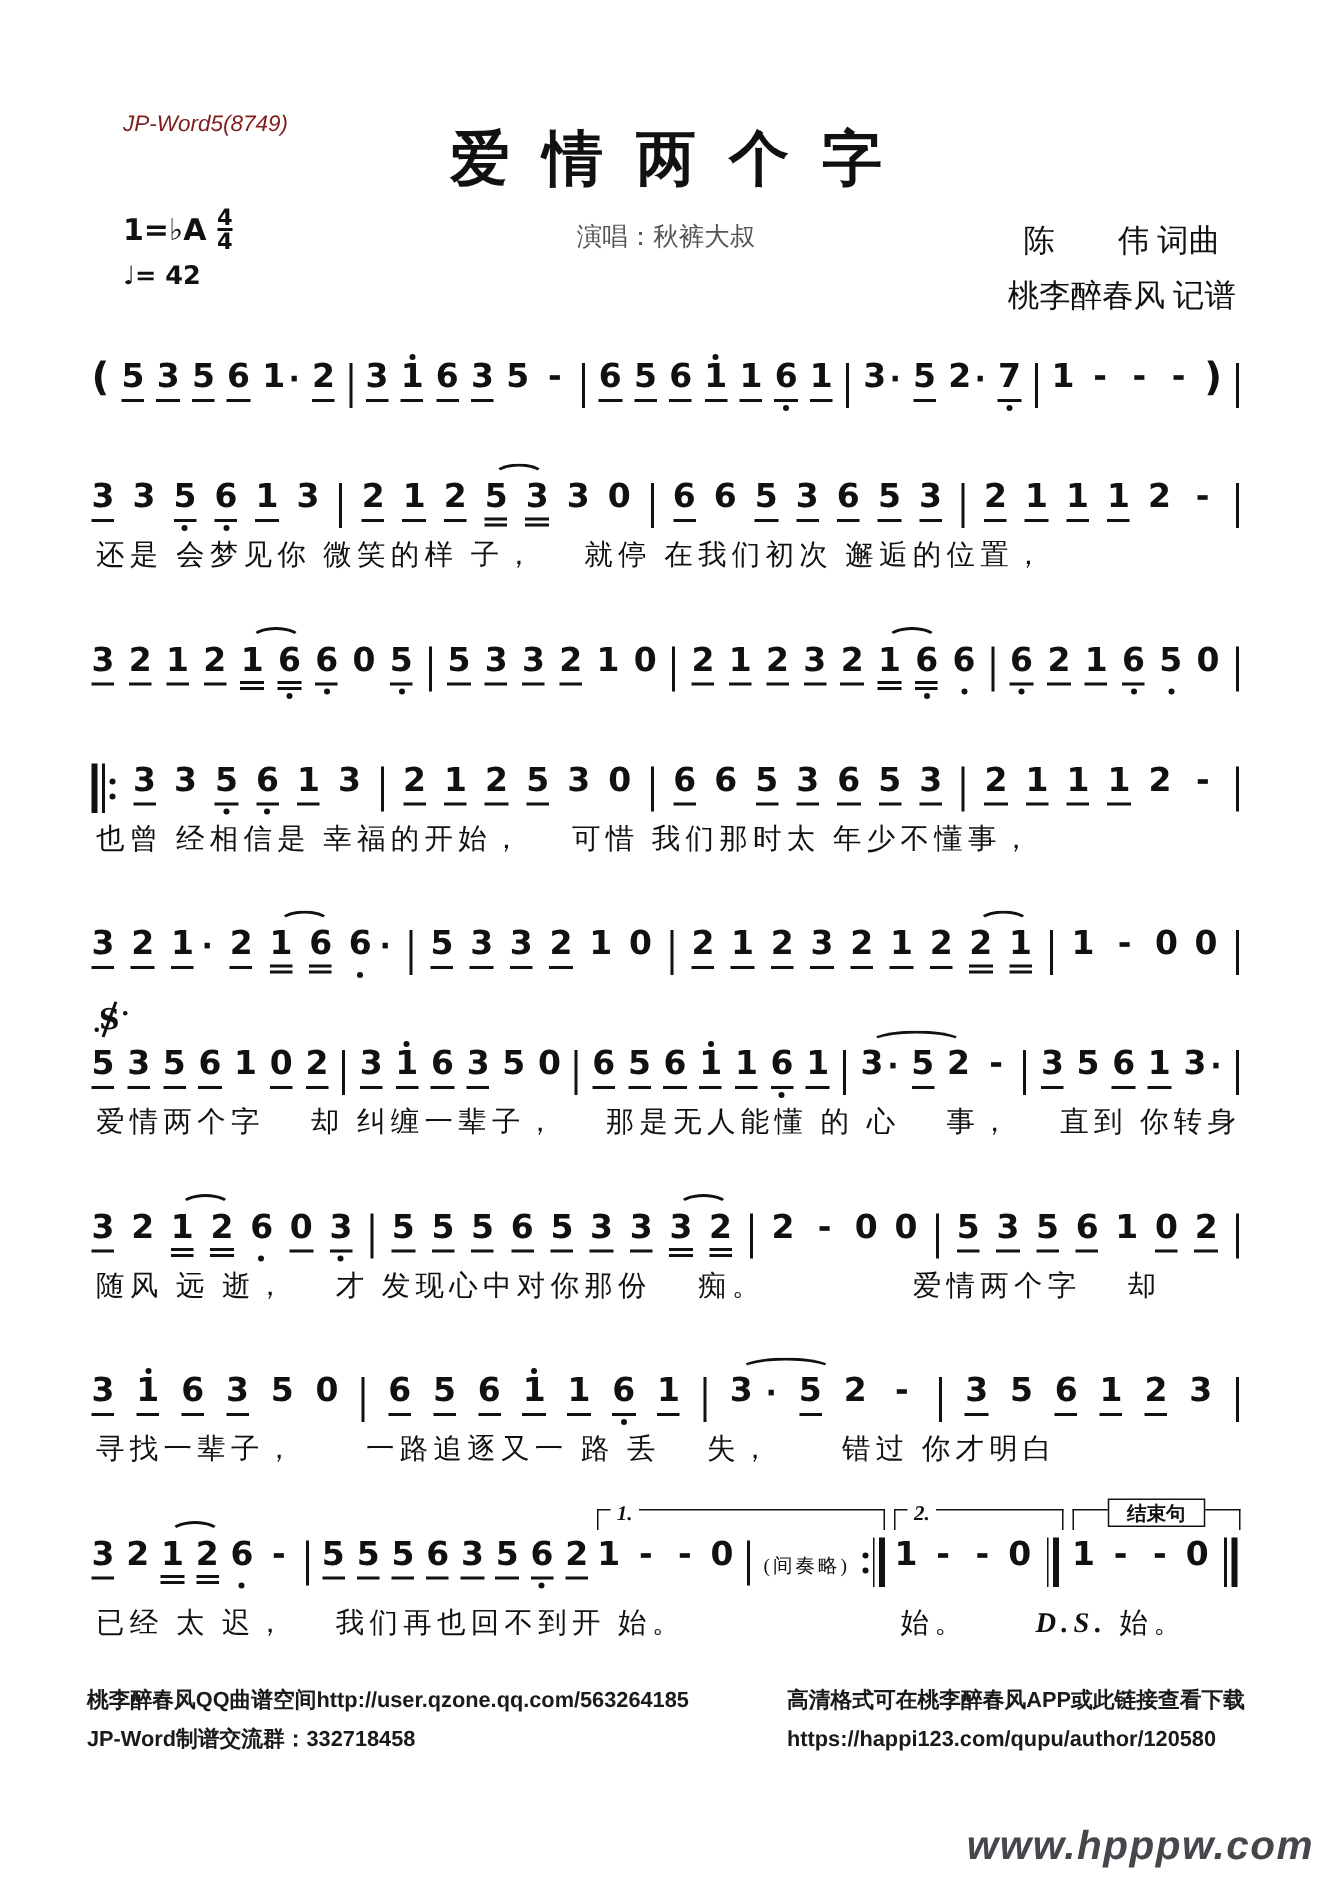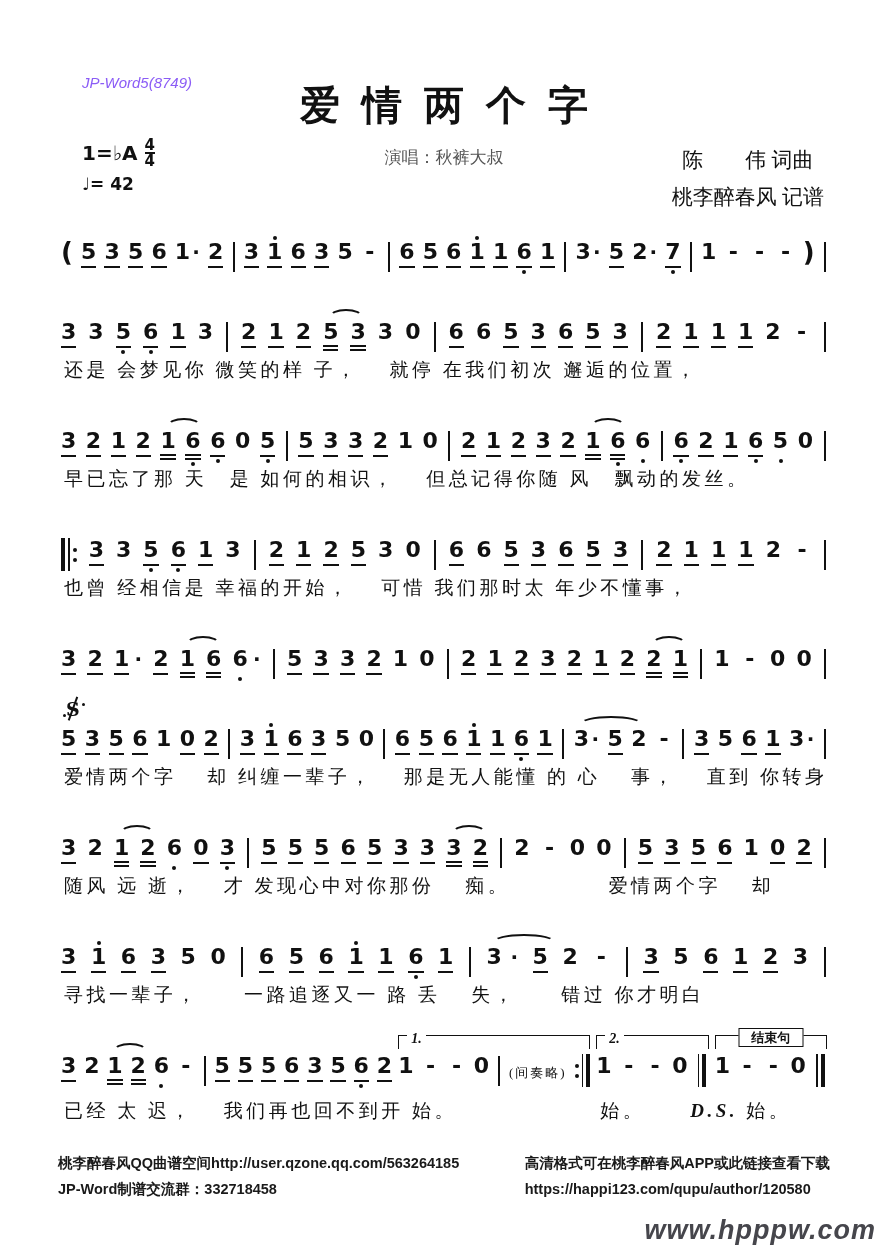--- a/index.html
+++ b/index.html
@@ -9,21 +9,21 @@
     margin:0 auto;
     background:#fff;
     box-sizing:border-box;
     padding:66px 58px 0 58px;
     font-family:"Liberation Serif","DejaVu Serif",serif;
     color:#111;
     overflow:hidden;
   }
   
   .jp-tag{position:absolute;top:74px;left:82px;font-style:italic;font-size:15px;
-    font-family:"Liberation Sans","DejaVu Sans",sans-serif;color:#8b5cf6;}
+    font-family:"Liberation Sans","DejaVu Sans",sans-serif;color:#7f1d1d;}
   .title{margin:18px 0 10px;text-align:center;font-size:40px;font-weight:bold;
     letter-spacing:22px;text-indent:22px;line-height:1.1;}
   .meta{position:relative;height:78px;margin-top:2px;}
   .keyblock{position:absolute;left:24px;top:0;font-family:"DejaVu Sans",sans-serif;}
   .keyline{font-weight:bold;font-size:20px;display:flex;align-items:center;}
   .ts{display:inline-flex;flex-direction:column;align-items:center;margin-left:7px;
       font-size:15px;line-height:14px;font-weight:bold;}
   .ts .den{border-top:2px solid #111;}
   .tempo{font-weight:bold;font-size:17px;margin-top:6px;}
   .singer{position:absolute;left:0;right:0;top:8px;text-align:center;font-size:17px;color:#555;}
@@ -424,21 +424,20 @@
                 <b>5</b>
                 <i class="dlo"></i>
               </span>
               <span class="tk note">
                 <b>0</b>
               </span>
               <span class="barline"></span>
             </div>
           </div>
         </div>
-        <div class="lyric-row"><span>早已忘了那 天　是 如何的相识，　 但总记得你随 风　飘动的发丝。</span></div>
       </div>
       <div class="system">
         <div class="note-row">
           <div class="grp" style="flex-grow: 30;">
             <div class="tokens">
               <span class="tk rep">
                 <i class="bb"></i>
                 <i class="tb"></i>
                 <i class="rdots">
                   <i class="rd"></i>

